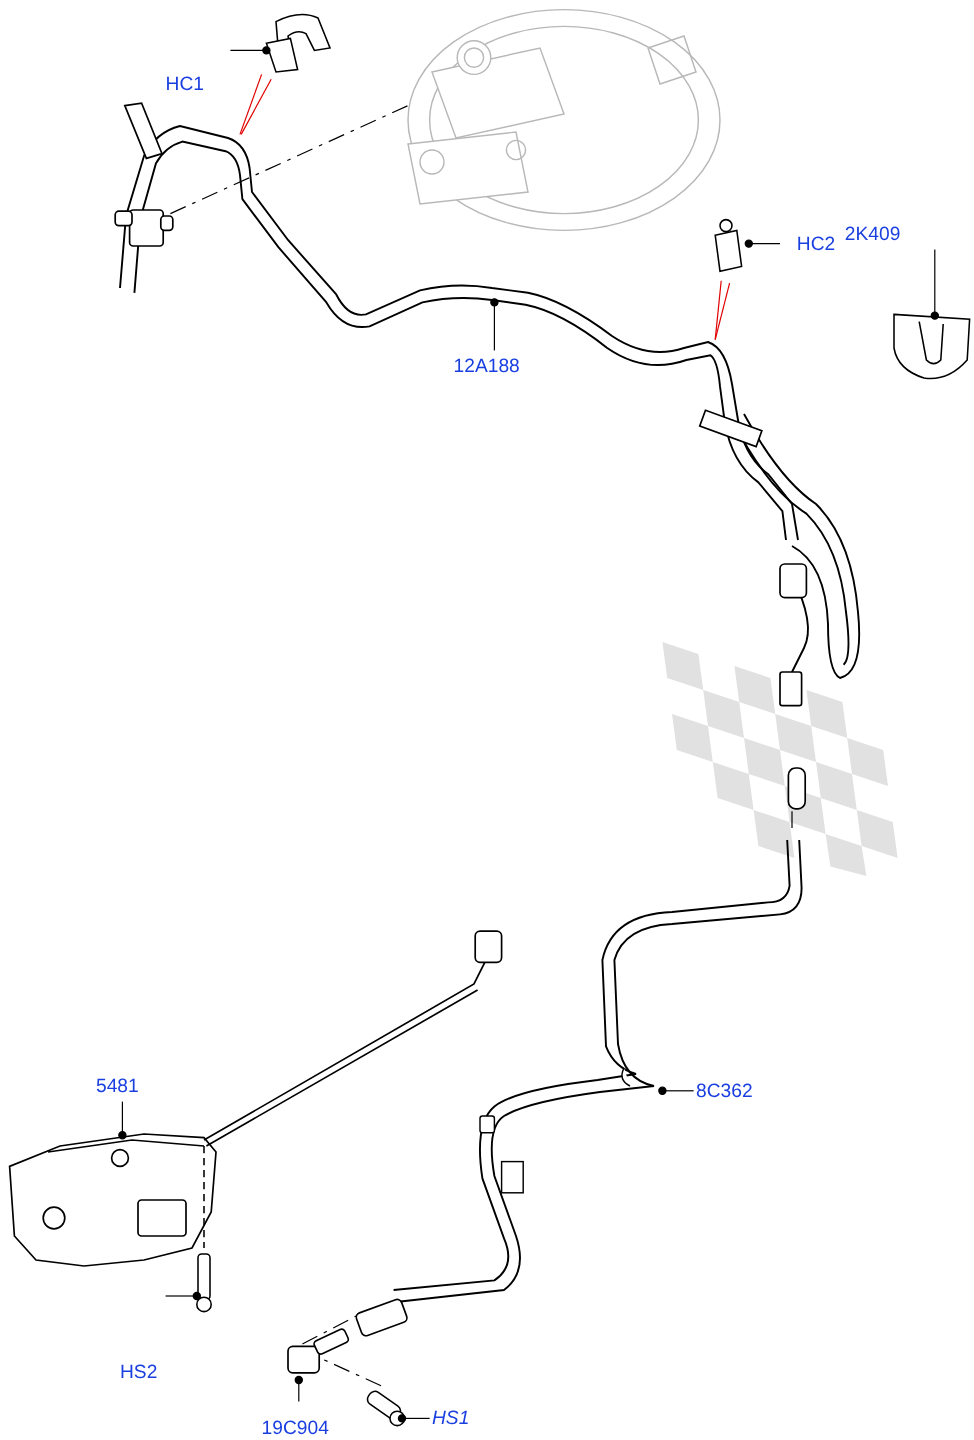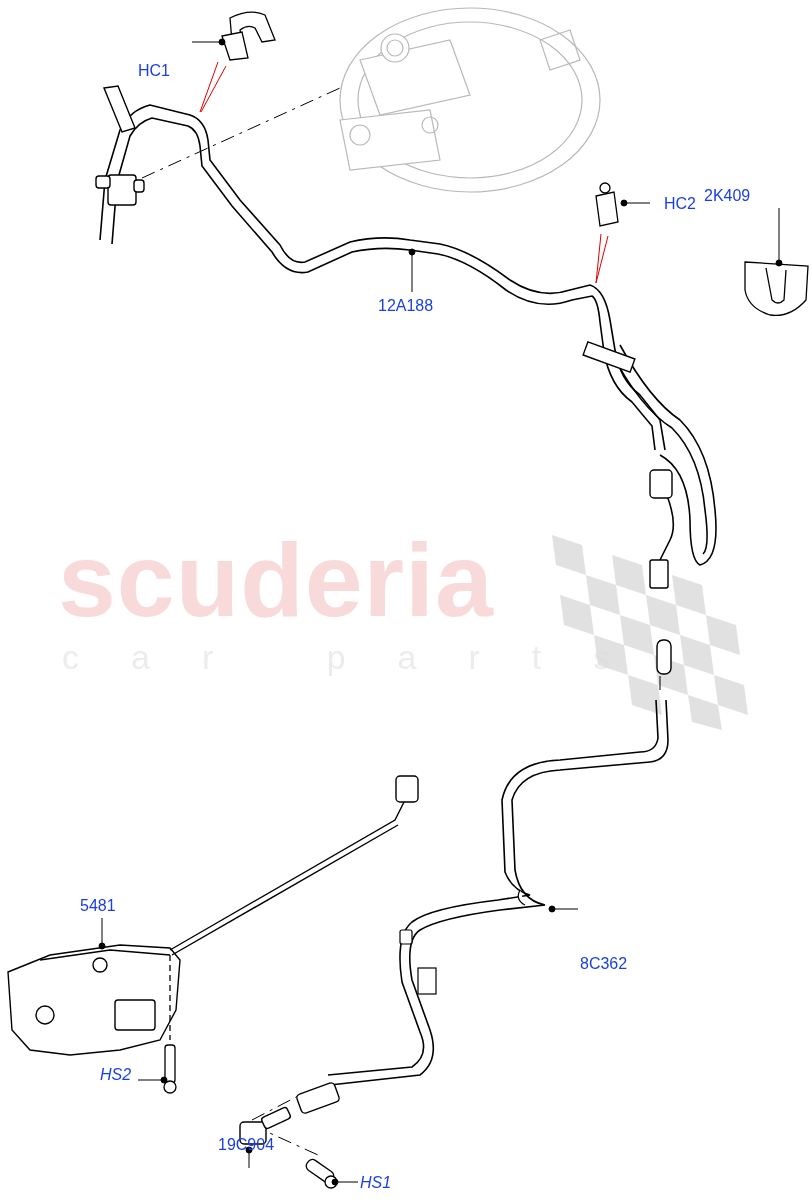--- a/index.html
+++ b/index.html
@@ -7,22 +7,20 @@
   .canvas { position: absolute; left: 0; top: 0; width: 812px; height: 1200px; }
   .callout { position: absolute; color: #1a3fe0; font-size: 16px; font-family: "Liberation Sans", sans-serif; white-space: nowrap; line-height: 1; }
   .wm-main { position: absolute; left: 58px; top: 528px; font-size: 104px; font-weight: bold; color: #f9dada; letter-spacing: 1px; font-family: "Liberation Sans", sans-serif; line-height: 1; }
   .wm-sub { position: absolute; left: 62px; top: 640px; font-size: 34px; color: #ececec; letter-spacing: 52px; font-family: "Liberation Sans", sans-serif; line-height: 1; }
 </style>
 </head>
 <body>
 
 <div class="canvas">
 
-  <div class="wm-main">scuderia</div>
-  <div class="wm-sub">car parts</div>
 
   <svg width="812" height="1200" viewBox="0 0 812 1200" style="position:absolute;left:0;top:0">
 
     <g fill="#dcdcdc" opacity="0.85">
       <polygon points="552,535 582,545 586,575 556,565"></polygon>
       <polygon points="612,555 642,565 646,595 616,585"></polygon>
       <polygon points="672,575 702,585 706,615 676,605"></polygon>
       <polygon points="582,545 612,555 616,585 586,575" fill="#ffffff" opacity="0"></polygon>
       <polygon points="556,565 586,575 590,605 560,595" fill="#ffffff" opacity="0"></polygon>
       <polygon points="586,575 616,585 620,615 590,605"></polygon>
@@ -161,17 +159,17 @@
       <line x1="335" y1="1182" x2="358" y2="1182"></line>
         <circle cx="335" cy="1182" r="3"></circle>
     </g>
   </svg>
 
   <div class="callout" style="left:138px;top:35px;margin-top:28px;">HC1</div>
   <div class="callout" style="left:652px;top:196px;margin-left:12px;">HC2</div>
   <div class="callout" style="left:704px;top:188px;">2K409</div>
   <div class="callout" style="left:378px;top:298px;text-align:center;">12A188</div>
   <div class="callout" style="left:80px;top:898px;">5481</div>
-  <div class="callout" style="left:580px;top:956px;">8C362</div>
-  <div class="callout" style="left:100px;top:1067px;font-style:italic;">HS2</div>
-  <div class="callout" style="left:218px;top:1137px;">19C904</div>
+  <div class="callout" style="left:580px;top:902px;">8C362</div>
+  <div class="callout" style="left:100px;top:1136px;">HS2</div>
+  <div class="callout" style="left:218px;top:1183px;">19C904</div>
   <div class="callout" style="left:360px;top:1175px;font-style:italic;">HS1</div>
 </div>
 
 </body></html>

